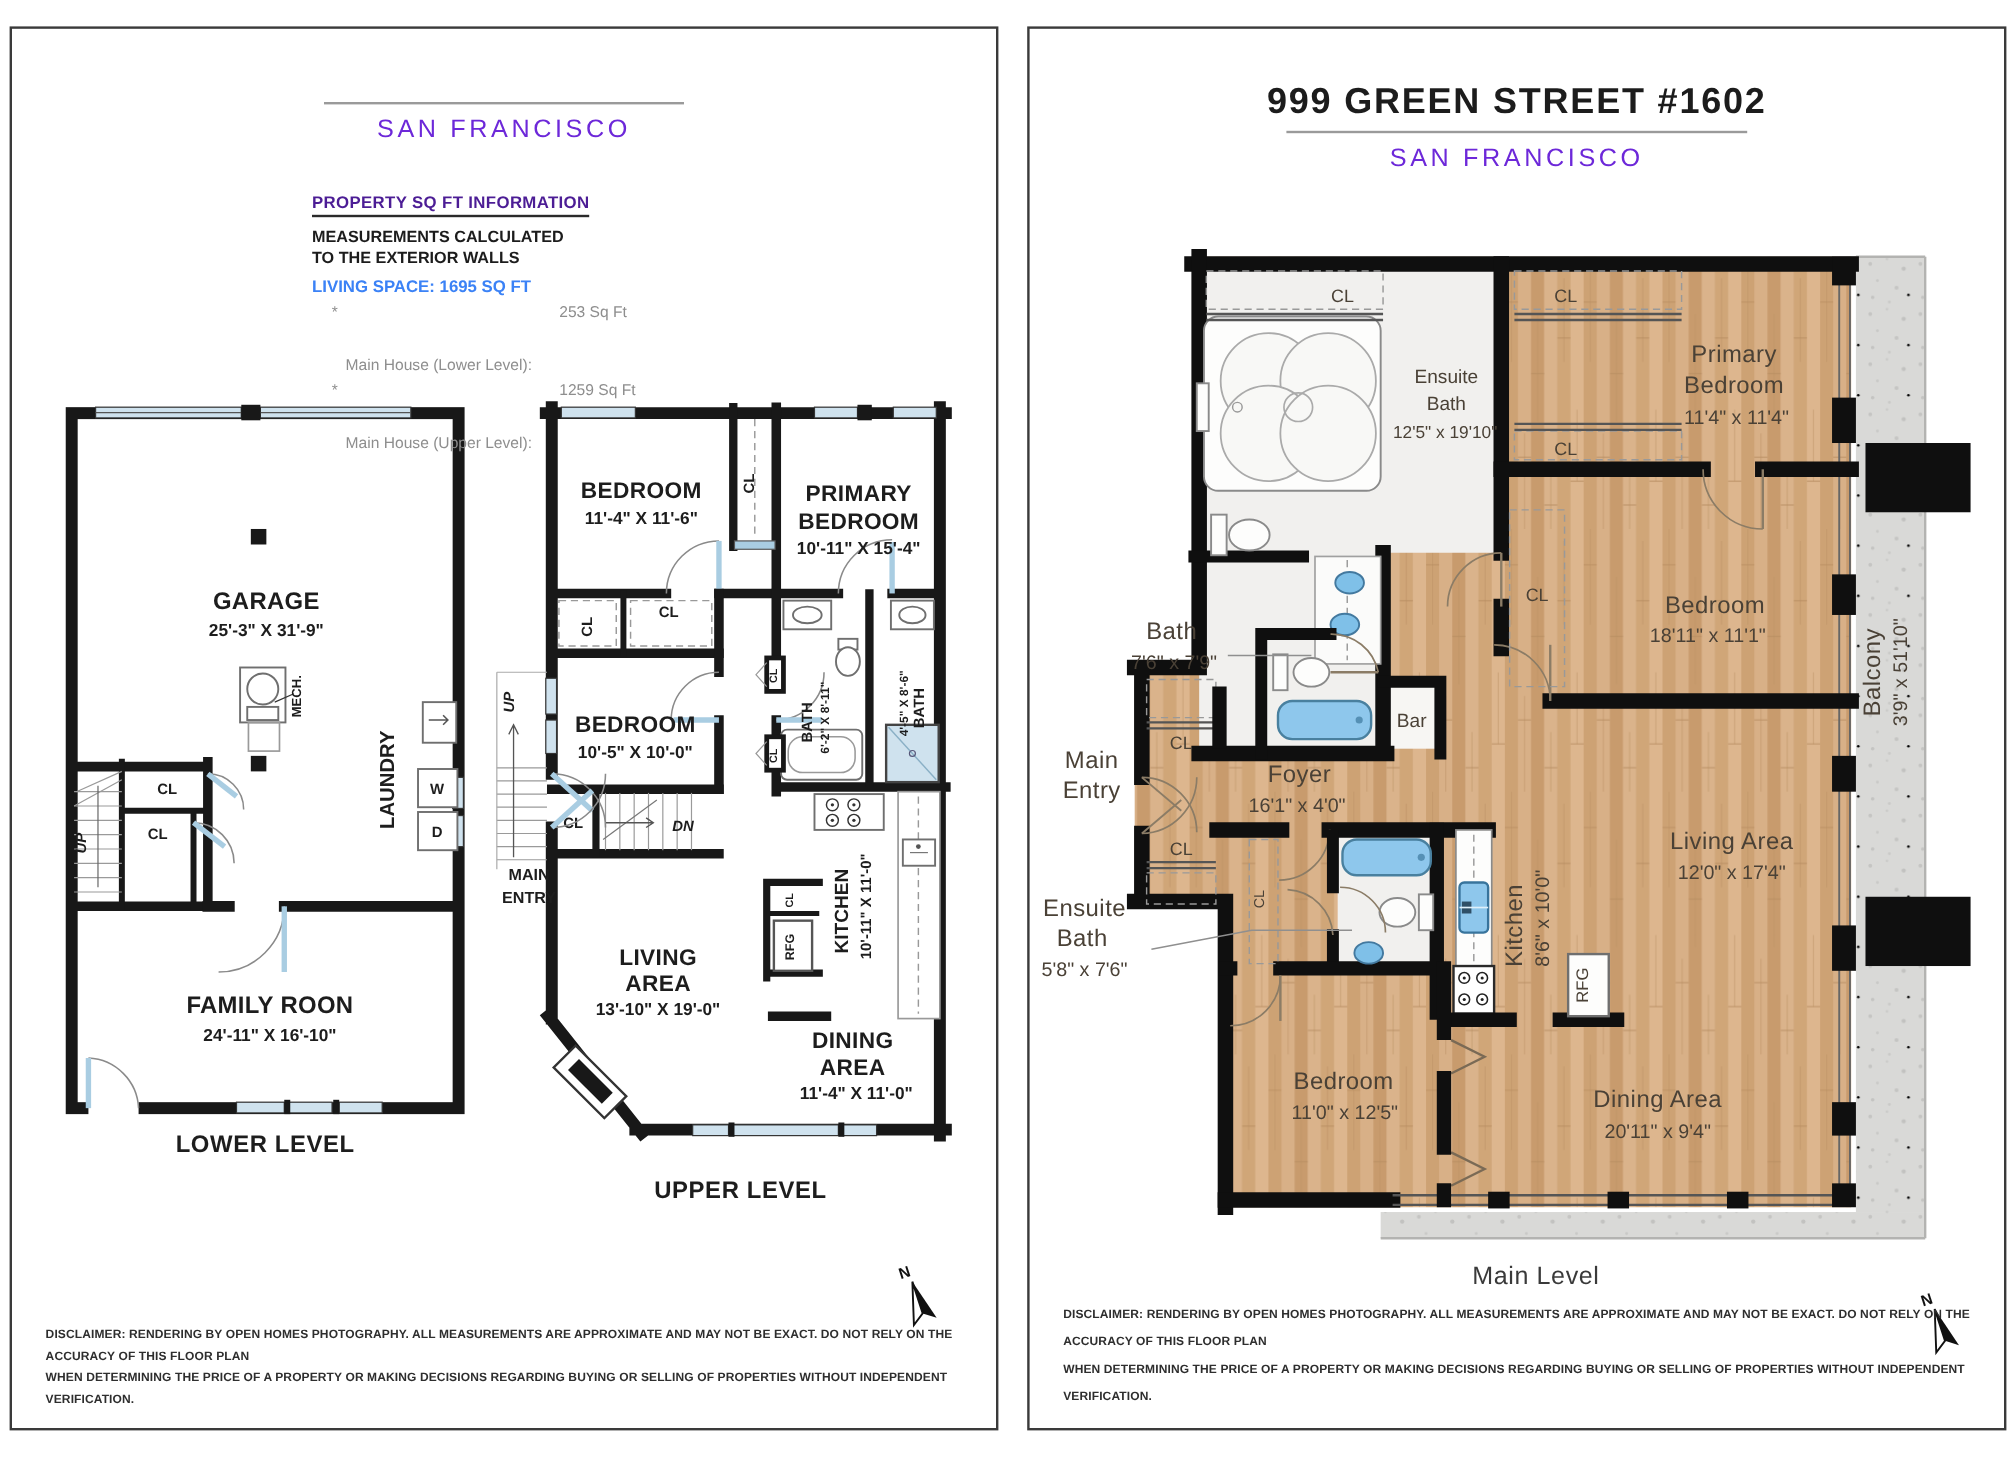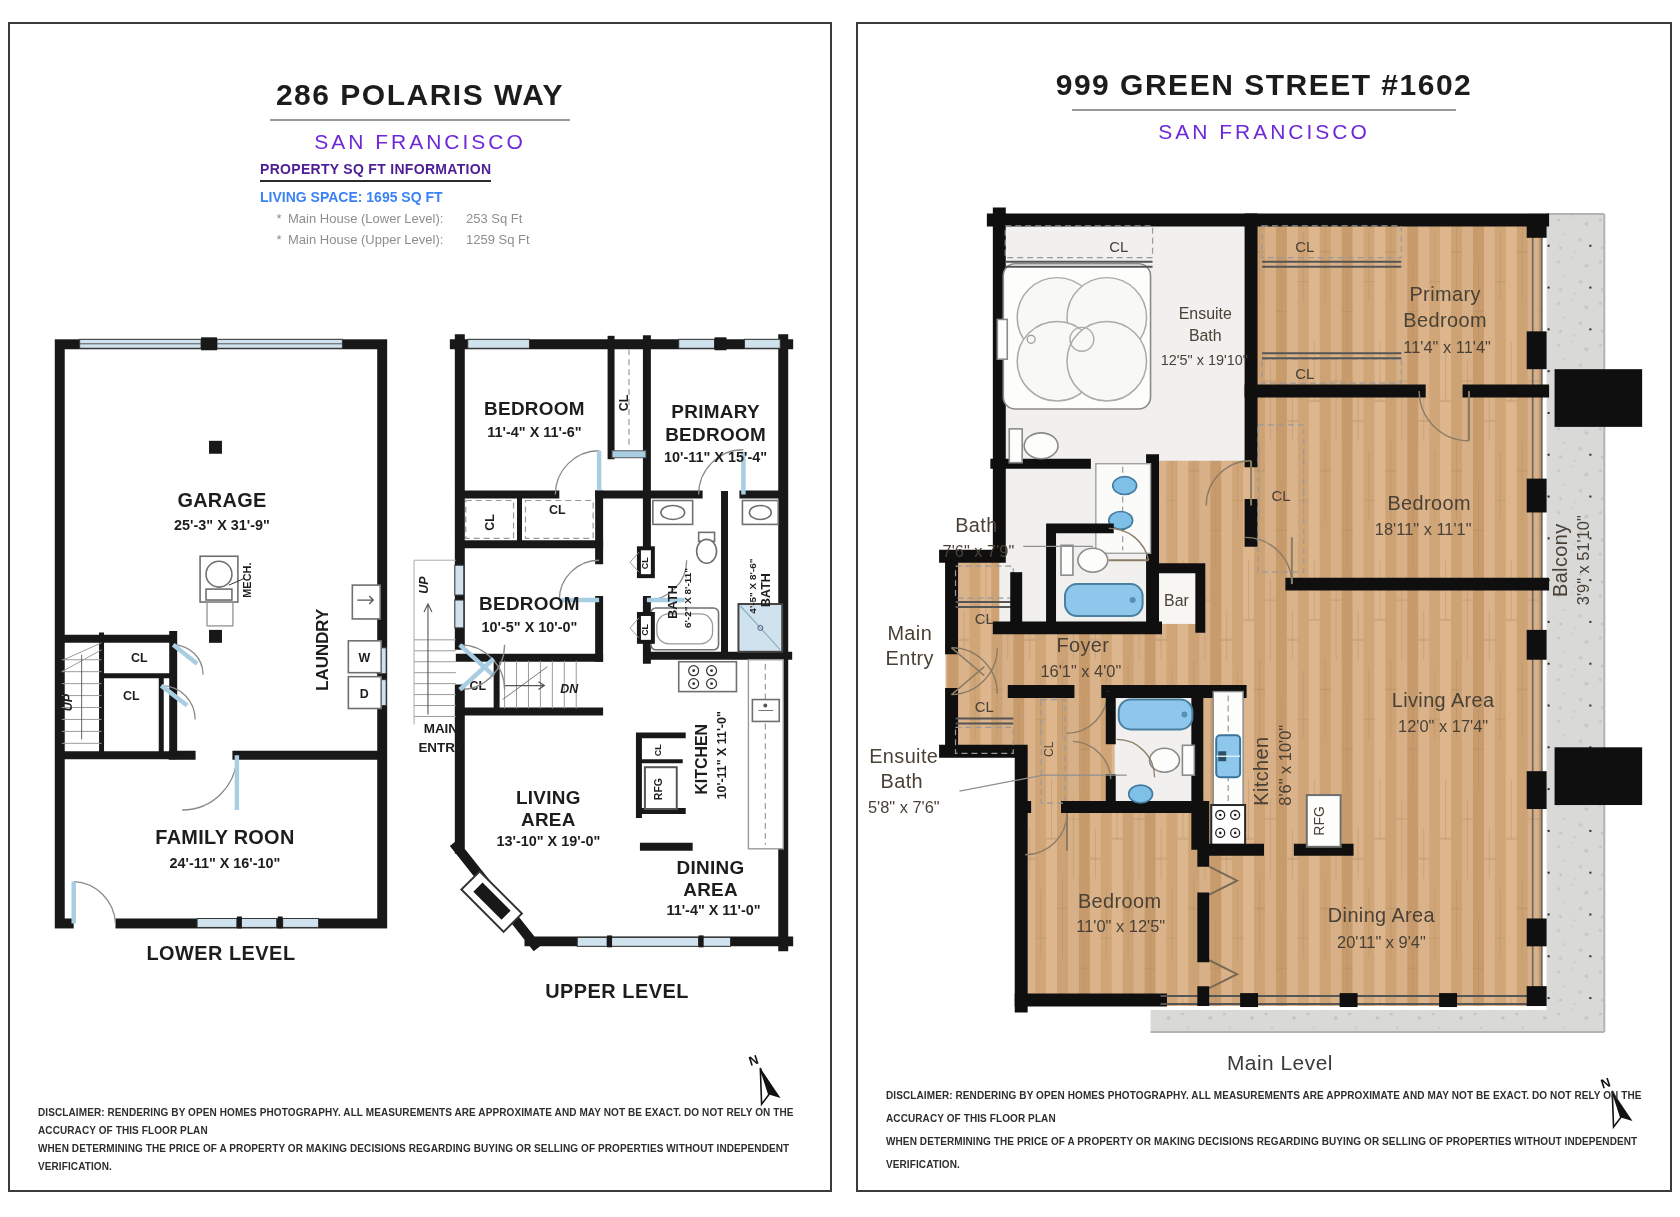--- a/index.html
+++ b/index.html
@@ -12,21 +12,21 @@
   .hdr{position:absolute;left:0;width:100%;text-align:center;z-index:3;}
   .hdr .title{font-weight:bold;font-size:30px;letter-spacing:1.5px;color:#1c1c1c;}
   .hdr .rule{height:2px;background:#9a9a9a;margin:7px auto 9px auto;}
   .hdr .city{font-size:21px;letter-spacing:3px;color:#6d28d9;}
   .infoblock{position:absolute;left:250px;top:136px;z-index:3;}
   .infoblock .ih{font-weight:bold;font-size:14px;color:#4c1d95;border-bottom:2px solid #2a2a2a;display:inline-block;padding-bottom:3px;letter-spacing:.3px;}
   .infoblock .im{font-weight:bold;font-size:13.5px;color:#1c1c1c;line-height:17px;margin-top:8px;}
   .infoblock .il{font-weight:bold;font-size:14px;color:#3b82f6;margin-top:7px;}
   .infoblock .item{display:flex;font-size:13px;color:#8e8e8e;margin-top:6px;margin-left:10px;}
   .infoblock .item .b{width:18px;text-align:center;}
-  .infoblock .item .lab{width:178px;}
+  .infoblock .item .lab{width:178px;margin-top:44px;}
   .disc{position:absolute;left:28px;bottom:14px;right:20px;z-index:3;font-size:10px;font-weight:bold;color:#2e2e2e;line-height:18px;letter-spacing:.1px;}
   text{font-family:"Liberation Sans",sans-serif;}
   .t-room{font-weight:bold;font-size:20px;fill:#1d1d1d;text-anchor:middle;letter-spacing:.3px;}
   .t-dims{font-weight:bold;font-size:14.5px;fill:#1d1d1d;text-anchor:middle;}
   .t-sm{font-weight:bold;font-size:12.5px;fill:#1d1d1d;text-anchor:middle;}
   .t-tiny{font-weight:bold;font-size:9px;fill:#1d1d1d;text-anchor:middle;}
   .t-lab{font-weight:bold;font-size:20px;fill:#1d1d1d;text-anchor:middle;letter-spacing:.5px;}
   .t-vert{font-weight:bold;font-size:16px;fill:#1d1d1d;text-anchor:middle;}
   .r-room{font-size:20px;fill:#4a4136;text-anchor:middle;letter-spacing:.4px;}
   .r-dims{font-size:16.5px;fill:#4a4136;text-anchor:middle;}
@@ -44,26 +44,27 @@
   .tread{stroke:#9a9a9a;stroke-width:1;}
   .lead{stroke:#8f8f8f;stroke-width:1.2;fill:none;}
 </style>
 </head>
 <body>
 
 <div id="stage">
 
   <div class="panel" id="panel-left">
     <div class="hdr" style="top:54px;">
-      <div class="title">286 POLARIS WAY</div>
       <div class="rule" style="width:300px;"></div>
       <div class="city">SAN FRANCISCO</div>
     </div>
     <div class="infoblock">
       <div class="ih">PROPERTY SQ FT INFORMATION</div>
+      <div class="im"><span>MEASUREMENTS CALCULATED</span><br>
+      <span>TO THE EXTERIOR WALLS</span></div>
       <div class="il">LIVING SPACE: 1695 SQ FT</div>
       <div class="item">
         <span class="b">*</span>
         <span class="lab">Main House (Lower Level):</span>
         <span>253 Sq Ft</span>
       </div>
       <div class="item">
         <span class="b">*</span>
         <span class="lab">Main House (Upper Level):</span>
         <span>1259 Sq Ft</span>

